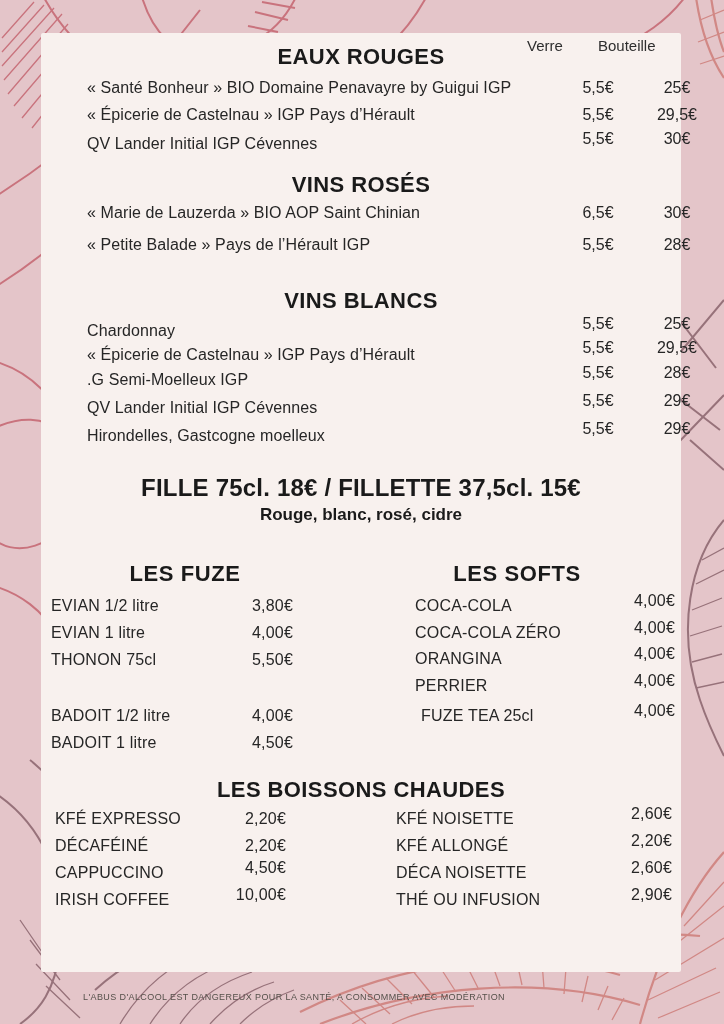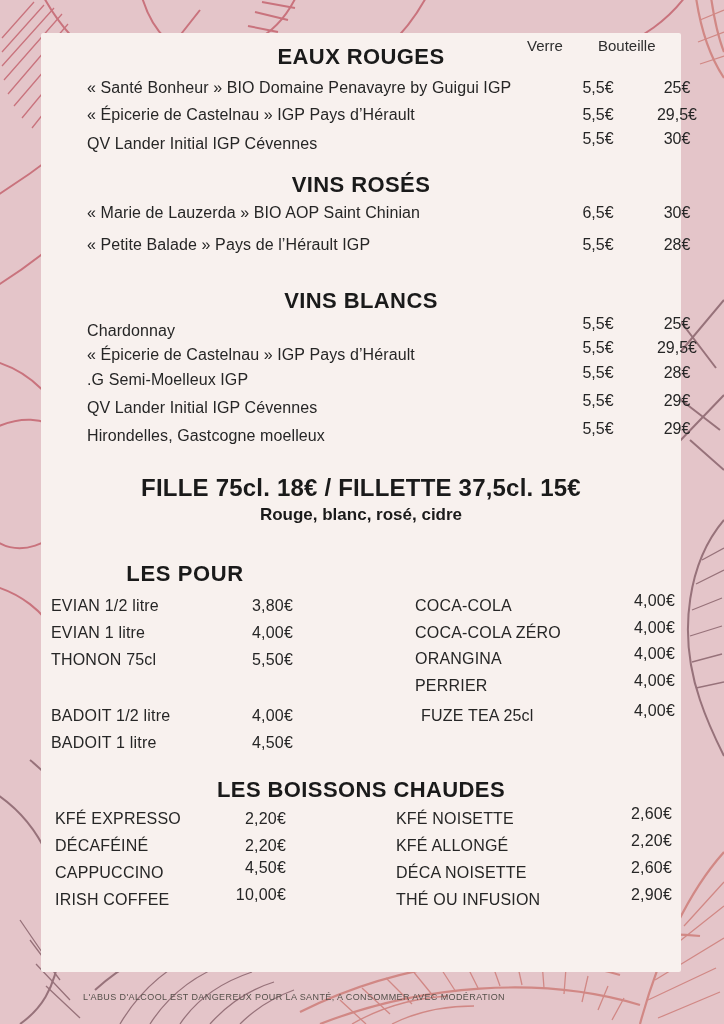--- a/index.html
+++ b/index.html
@@ -166,21 +166,21 @@
   </div>
   <div class="abs row" style="top:392px;">
     <span class="name">Hirondelles, Gastcogne moelleux</span>
     <span class="price verre up7">5,5€</span>
     <span class="price bout up7">29€</span>
   </div>
 
   <div class="abs headline" style="top:441px;">FILLE 75cl. 18€ / FILLETTE 37,5cl. 15€</div>
   <div class="abs subline" style="top:472px;">Rouge, blanc, rosé, cidre</div>
 
-  <h2 class="abs half-title" style="top:528px;left:0;">LES POUR</h2>
+  <h2 class="abs half-title" style="top:528px;left:0;">LES FUZE</h2>
   <div class="abs list-row eaux-row" style="top:562px;">
     <span class="name">EVIAN 1/2 litre</span>
     <span class="price">3,80€</span>
   </div>
   <div class="abs list-row eaux-row" style="top:589px;">
     <span class="name">EVIAN 1 litre</span>
     <span class="price">4,00€</span>
   </div>
   <div class="abs list-row eaux-row" style="top:616px;">
     <span class="name">THONON 75cl</span>
@@ -188,20 +188,21 @@
   </div>
   <div class="abs list-row eaux-row" style="top:672px;">
     <span class="name">BADOIT 1/2 litre</span>
     <span class="price">4,00€</span>
   </div>
   <div class="abs list-row eaux-row" style="top:699px;">
     <span class="name">BADOIT 1 litre</span>
     <span class="price">4,50€</span>
   </div>
 
+  <h2 class="abs half-title" style="top:528px;left:332px;">LES SOFTS</h2>
   <div class="abs list-row softs-row" style="top:562px;">
     <span class="name">COCA-COLA</span>
     <span class="price up5">4,00€</span>
   </div>
   <div class="abs list-row softs-row" style="top:589px;">
     <span class="name">COCA-COLA ZÉRO</span>
     <span class="price up5">4,00€</span>
   </div>
   <div class="abs list-row softs-row" style="top:615px;">
     <span class="name">ORANGINA</span>

